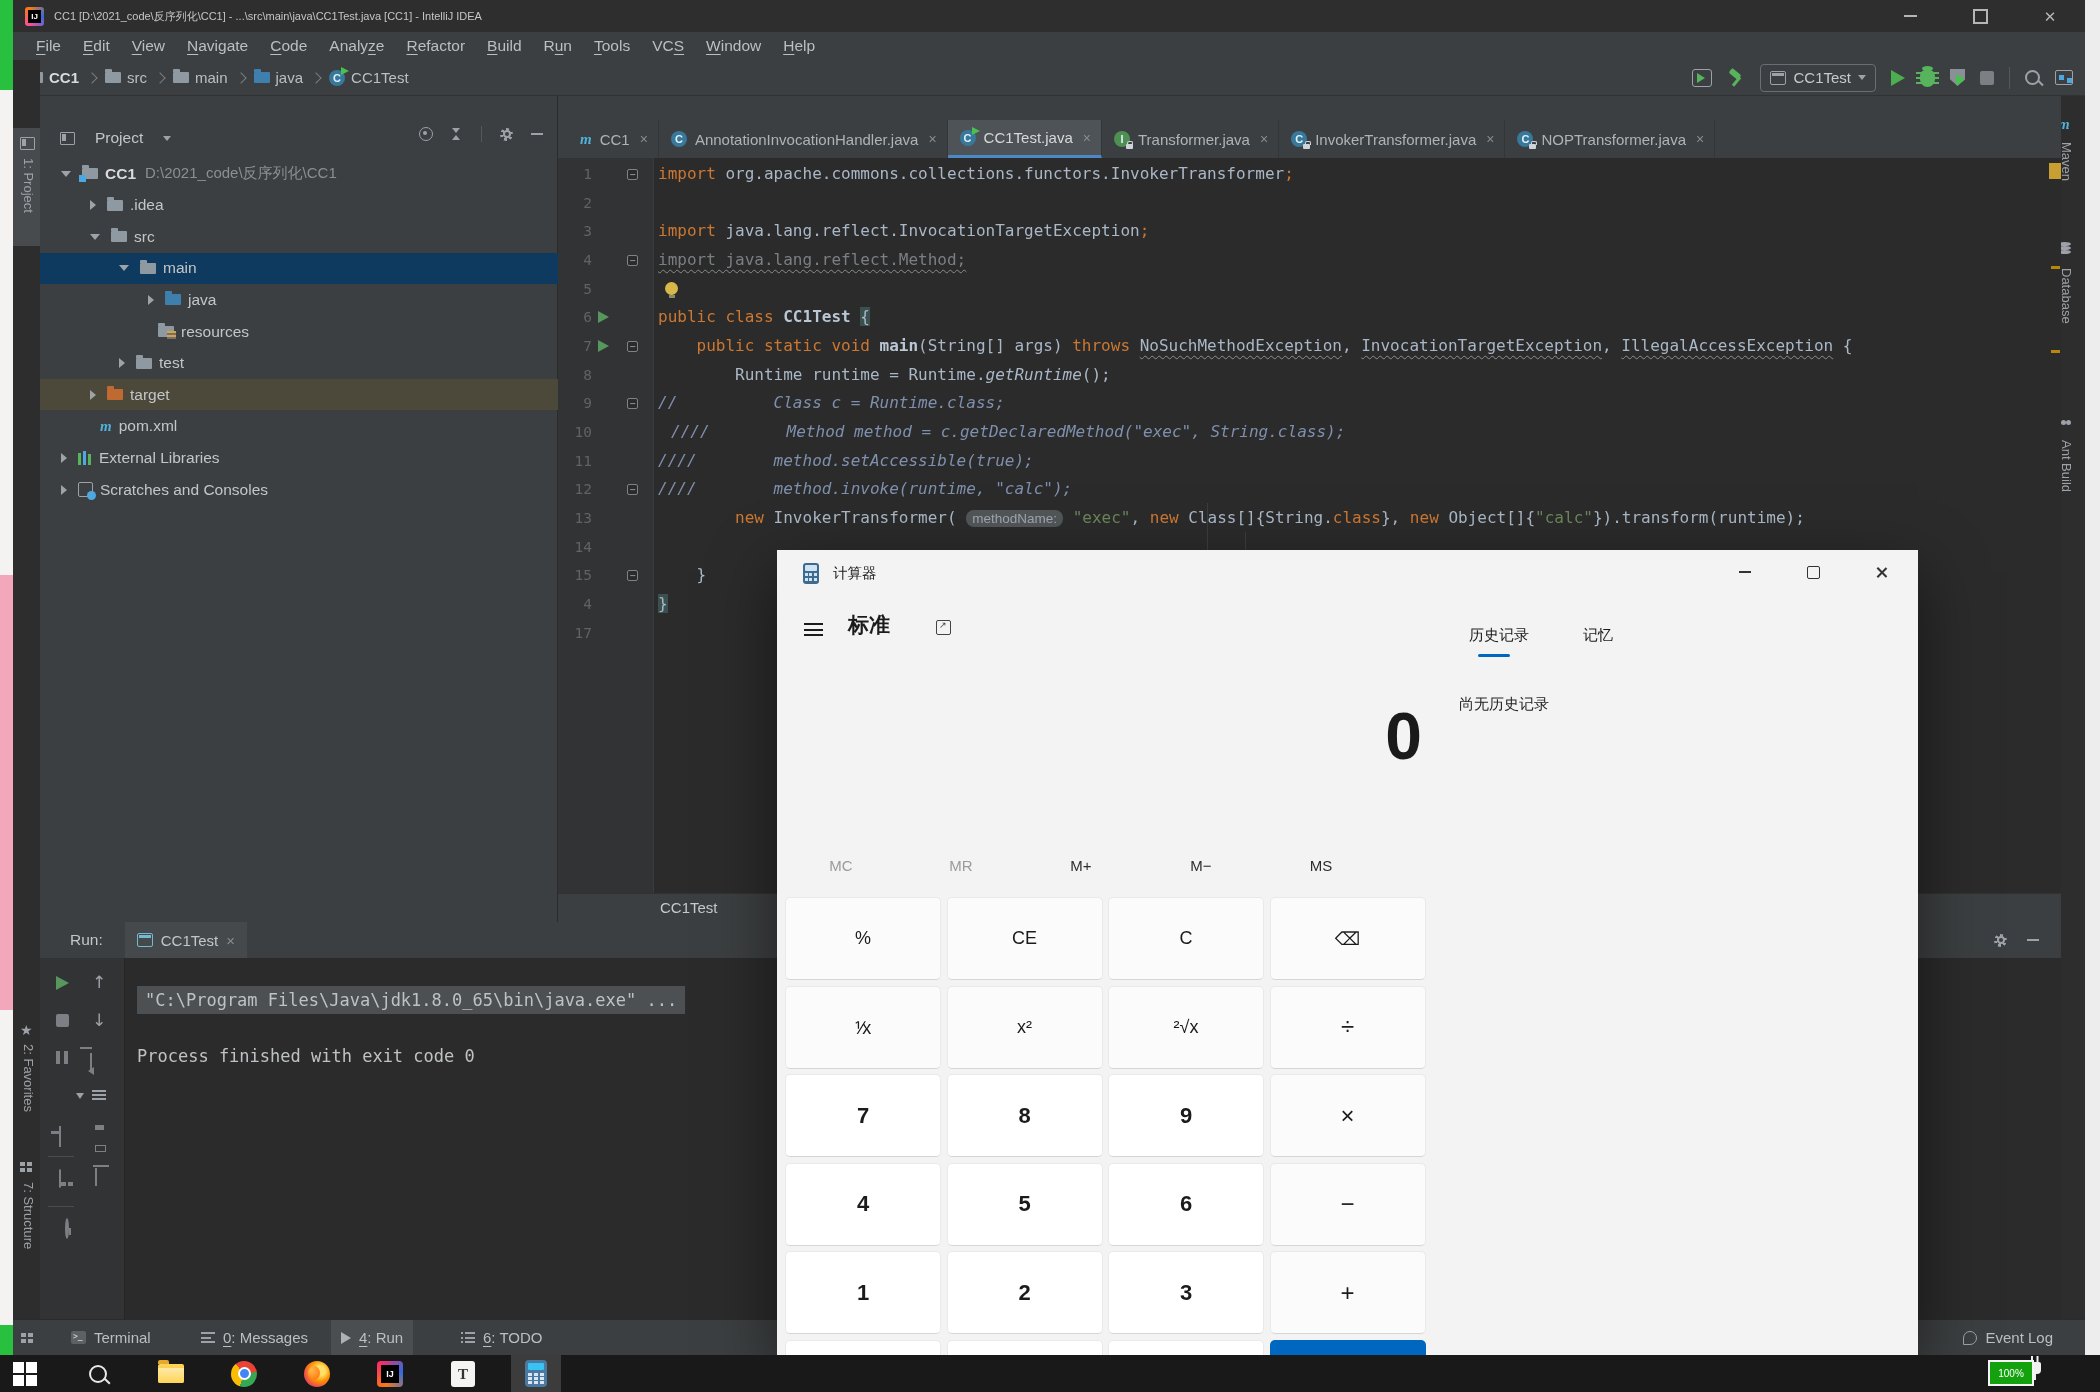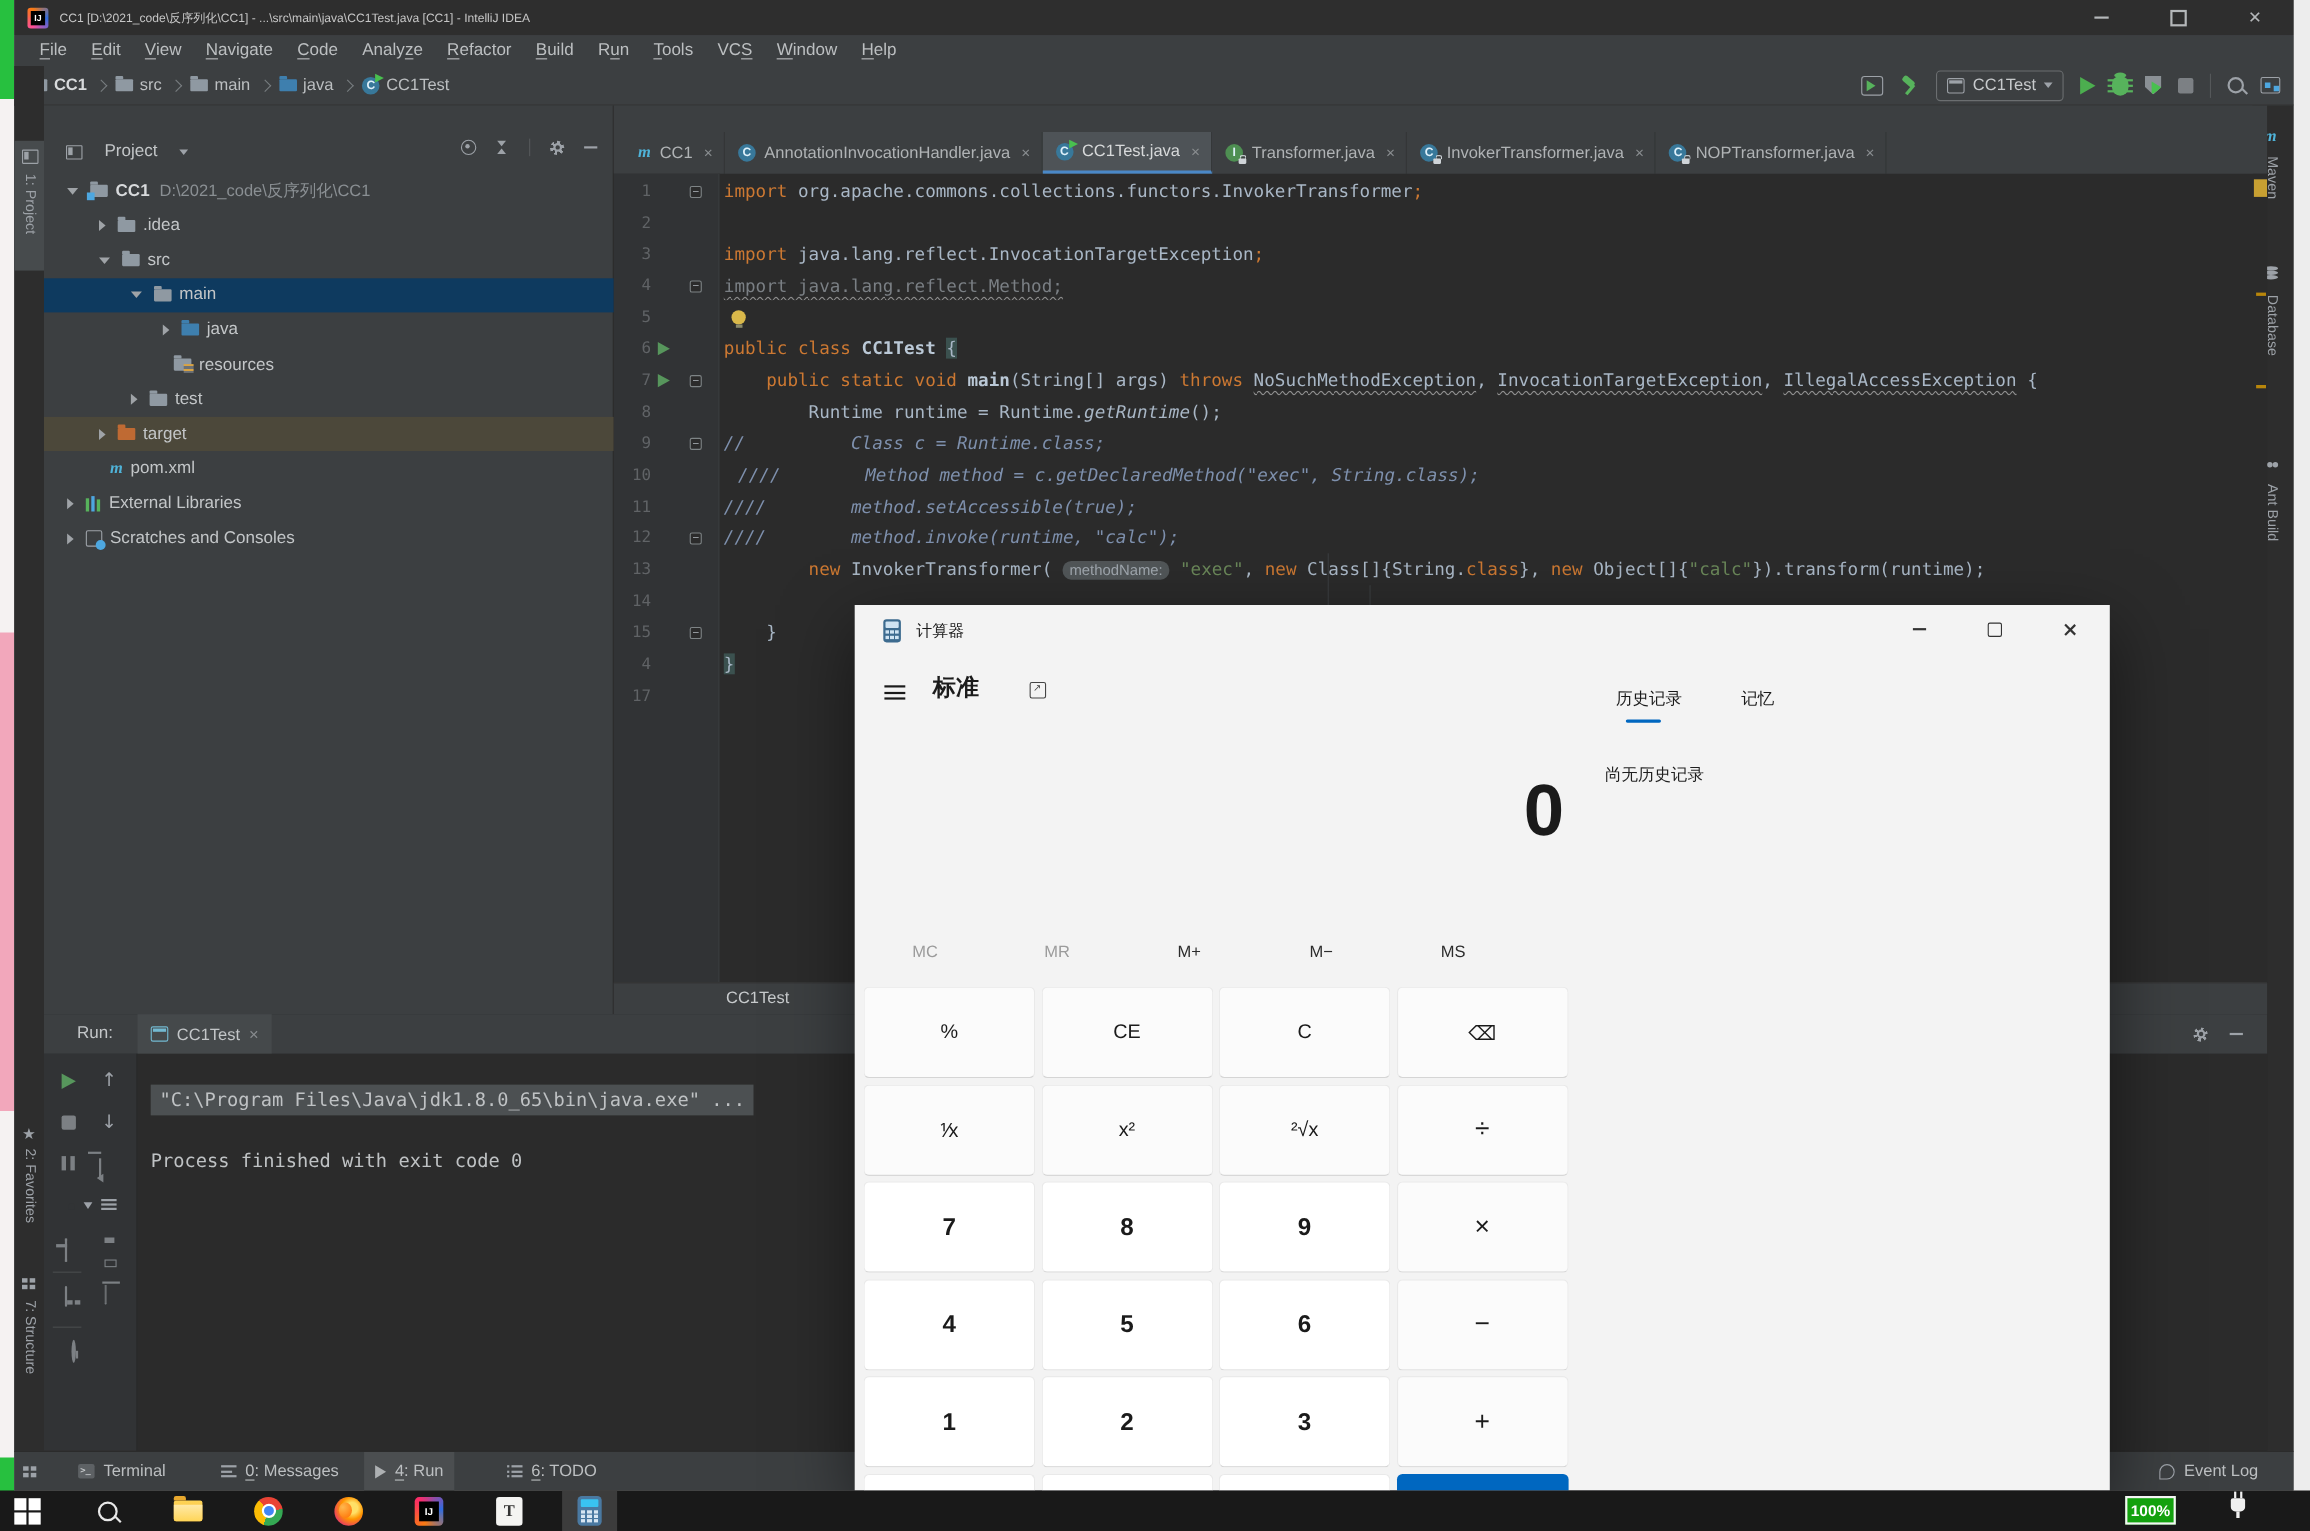--- a/index.html
+++ b/index.html
@@ -252,21 +252,21 @@
   .app-notes{width:24px;height:26px;background:#f4f4f2;border-radius:3px;color:#333;font:bold 15px/26px "Liberation Serif",serif;text-align:center}
   .app-calculator{width:22px;height:27px;background:#4a79a1;border-radius:4px;position:relative}
   .app-calculator::before{content:"";position:absolute;left:3px;top:3px;width:16px;height:7px;background:#39c3f2;border-radius:1px}
   .app-calculator::after{content:"";position:absolute;left:3px;top:13px;width:16px;height:11px;
      background:repeating-linear-gradient(90deg,#d7e6f2 0 4px,transparent 4px 6px) 0 0/16px 3px no-repeat,
                 repeating-linear-gradient(90deg,#d7e6f2 0 4px,transparent 4px 6px) 0 4px/16px 3px no-repeat,
                 repeating-linear-gradient(90deg,#d7e6f2 0 4px,transparent 4px 6px) 0 8px/16px 3px no-repeat}
   #task-plug{position:absolute;left:2028px;top:7px;width:13px;height:12px;background:#f0f0f0;border-radius:2px 2px 4px 4px}
   #task-plug::before{content:"";position:absolute;left:2.5px;top:-6px;width:2.5px;height:6px;background:#f0f0f0;box-shadow:5.5px 0 0 #f0f0f0}
   #task-plug::after{content:"";position:absolute;left:5px;bottom:-6px;width:3px;height:6px;background:#f0f0f0}
-  #battery-chip{position:absolute;left:1932px;top:5px;width:46px;height:26px;background:#13a10e;border:2px solid #f5f5f5;box-sizing:border-box;color:#fff;font-size:14px;font-weight:bold;display:flex;align-items:center;justify-content:center}
+  #battery-chip{position:absolute;left:1988px;top:5px;width:46px;height:26px;background:#13a10e;border:2px solid #f5f5f5;box-sizing:border-box;color:#fff;font-size:10px;font-weight:normal;display:flex;align-items:center;justify-content:center}
 </style>
 </head>
 <body>
 
 <div class="abs" id="strip-left">
   <div class="abs strip-seg" style="top:0;height:90px;background:#27c03f"></div>
   <div class="abs strip-seg" style="top:575px;height:435px;background:#f2a7bb"></div>
   <div class="abs strip-seg" style="top:1325px;height:32px;background:#27c03f"></div>
 </div>
 <div class="abs" id="strip-right"></div>

